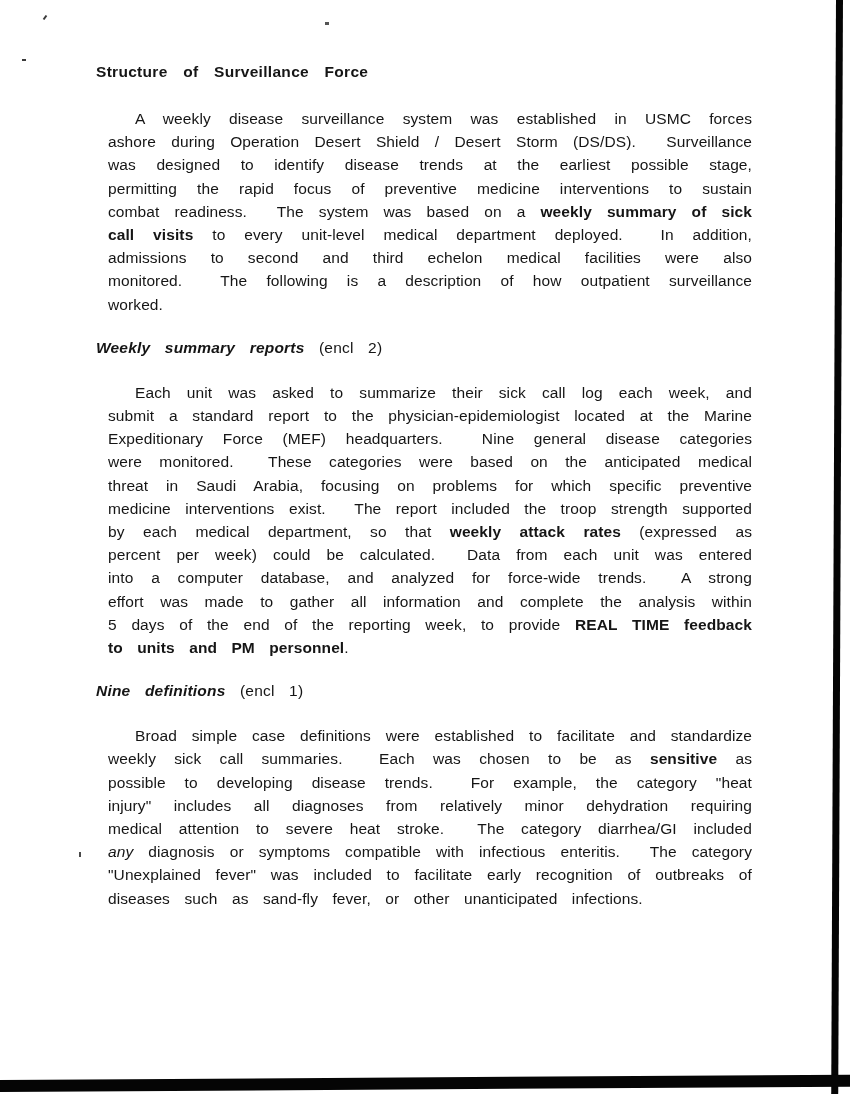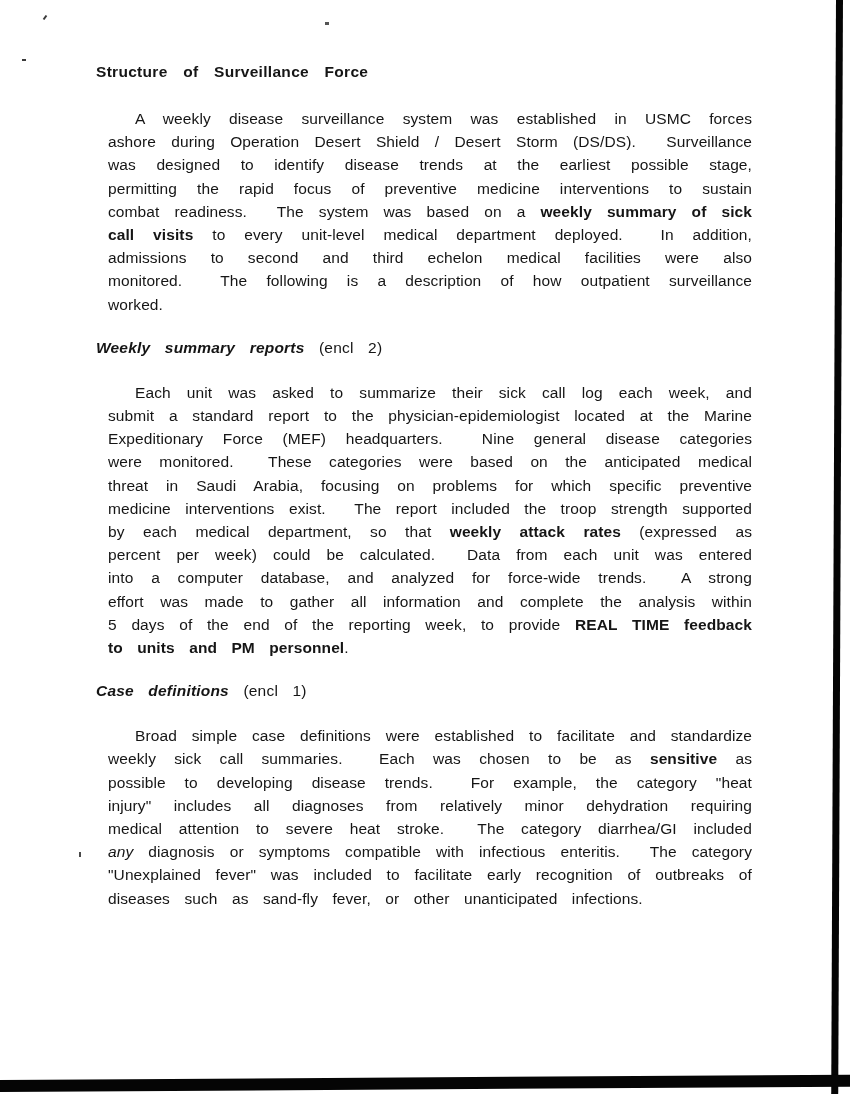--- a/index.html
+++ b/index.html
@@ -80,21 +80,21 @@
 <body>
 
 <div class="page">
 
   <main class="doc" id="doc-body">
     <h1 class="doc-title">Structure of Surveillance Force</h1>
 
   <p class="doc-par"><span class="seg-normal">A weekly disease surveillance system was established in USMC forces ashore during Operation Desert Shield / Desert Storm (DS/DS).&nbsp; Surveillance was designed to identify disease trends at the earliest possible stage, permitting the rapid focus of preventive medicine interventions to sustain combat readiness.&nbsp; The system was based on a </span><span class="seg-bold">weekly summary of sick call visits</span><span class="seg-normal"> to every unit-level medical department deployed.&nbsp; In addition, admissions to second and third echelon medical facilities were also monitored.&nbsp; The following is a description of how outpatient surveillance worked.</span></p>
       <h2 class="doc-heading"><span class="hb">Weekly summary reports</span><span class="hr"> (encl 2)</span></h2>
       <p class="doc-par"><span class="seg-normal">Each unit was asked to summarize their sick call log each week, and submit a standard report to the physician-epidemiologist located at the Marine Expeditionary Force (MEF) headquarters.&nbsp; Nine general disease categories were monitored.&nbsp; These categories were based on the anticipated medical threat in Saudi Arabia, focusing on problems for which specific preventive medicine interventions exist.&nbsp; The report included the troop strength supported by each medical department, so that </span><span class="seg-bold">weekly attack rates</span><span class="seg-normal"> (expressed as percent per week) could be calculated.&nbsp; Data from each unit was entered into a computer database, and analyzed for force-wide trends.&nbsp; A strong effort was made to gather all information and complete the analysis within 5 days of the end of the reporting week, to provide </span><span class="seg-bold">REAL TIME feedback to units and PM personnel</span><span class="seg-normal">.</span></p>
-      <h2 class="doc-heading"><span class="hb">Case definitions</span><span class="hr"> (encl 1)</span></h2>
+      <h2 class="doc-heading"><span class="hb">Nine definitions</span><span class="hr"> (encl 1)</span></h2>
       <p class="doc-par"><span class="seg-normal">Broad simple case definitions were established to facilitate and standardize weekly sick call summaries.&nbsp; Each was chosen to be as </span><span class="seg-bold">sensitive</span><span class="seg-normal"> as possible to developing disease trends.&nbsp; For example, the category "heat injury" includes all diagnoses from relatively minor dehydration requiring medical attention to severe heat stroke.&nbsp; The category diarrhea/GI included </span><span class="seg-italic">any</span><span class="seg-normal"> diagnosis or symptoms compatible with infectious enteritis.&nbsp; The category "Unexplained fever" was included to facilitate early recognition of outbreaks of diseases such as sand-fly fever, or other unanticipated infections.</span></p>
     </main>
 
   <div class="edge-right"></div>
   <div class="edge-bottom"></div>
 
   <div class="speck speck-1"></div>
   <div class="speck speck-2"></div>
   <div class="speck speck-3"></div>
   <div class="speck speck-4"></div>

